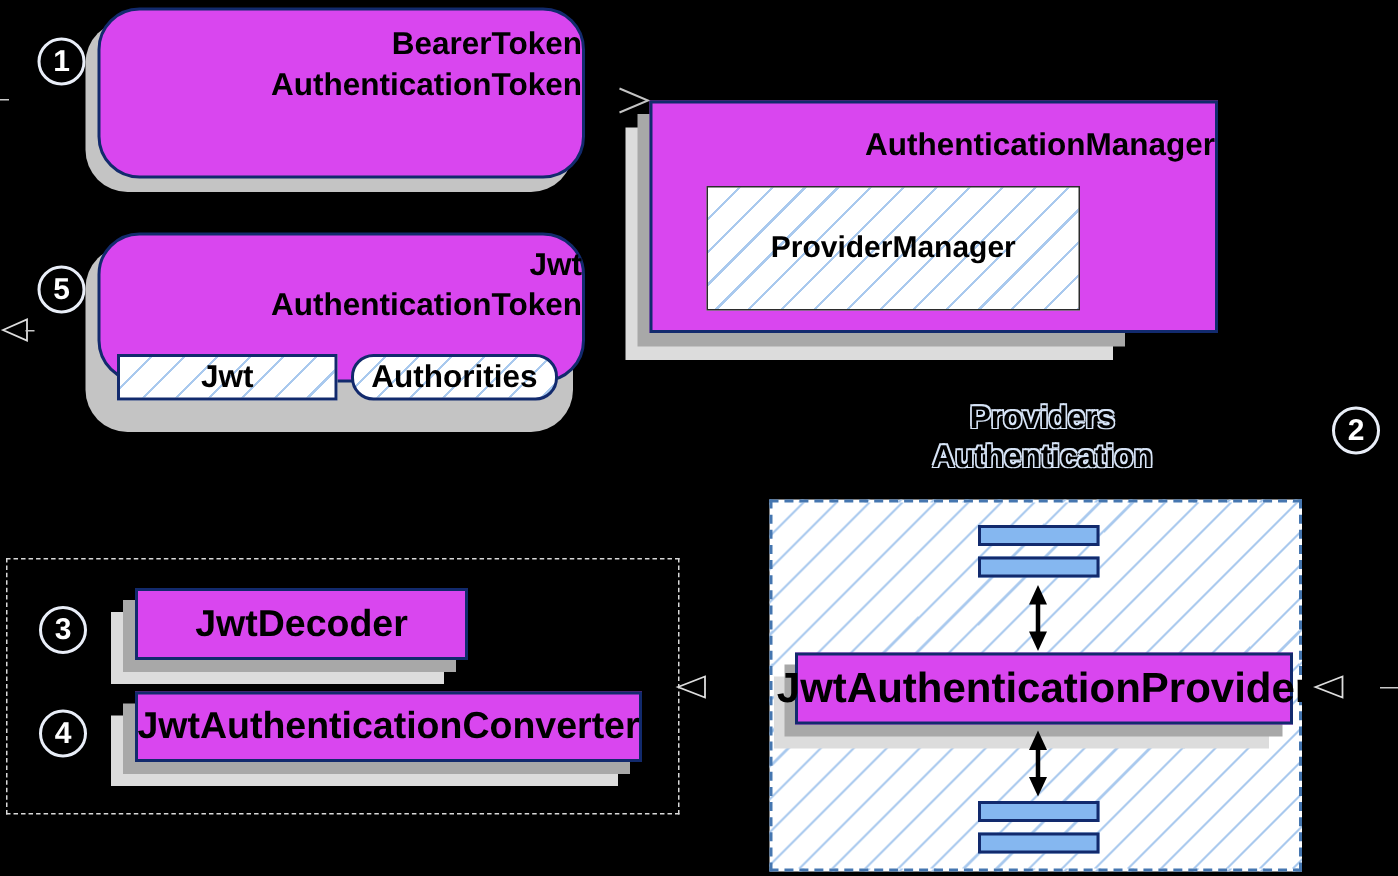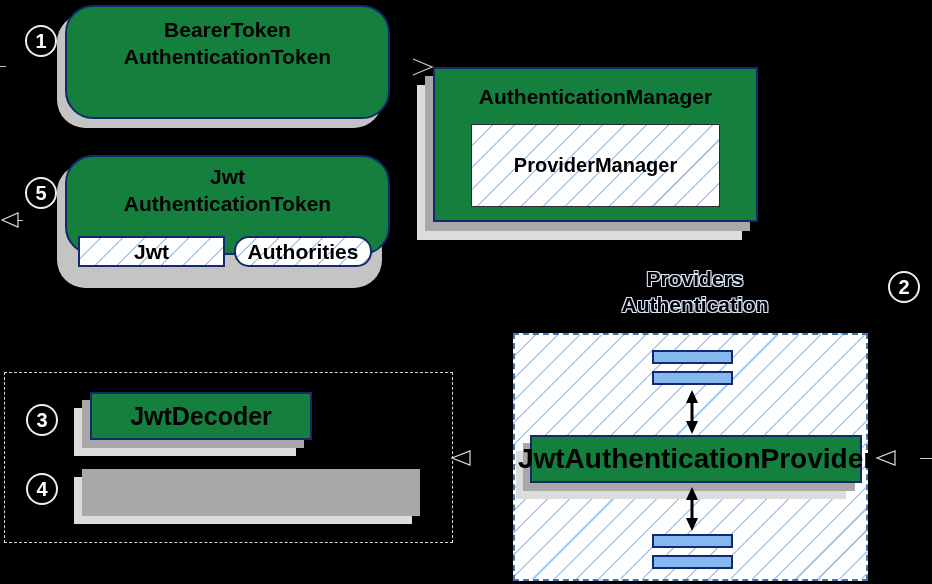--- a/index.html
+++ b/index.html
@@ -4,22 +4,22 @@
 <style>
   html,body{margin:0;padding:0;background:#000;}
   #stage{
     position:relative;width:932px;height:584px;background:#000;overflow:hidden;
     font-family:"Liberation Sans",sans-serif;
   }
   .shadow{position:absolute;background:#a8a8a8;}
   .shadow.light{background:#dcdcdc;}
   .shadow.round{border-radius:28px;background:#c4c4c4;}
   .node{
-    position:absolute;background:#15803d;border:2px solid #122a6d;
-    box-sizing:border-box;color:#000;font-weight:bold;text-align:center;
+    position:absolute;background:#d946ef;border:2px solid #122a6d;
+    box-sizing:border-box;color:#000;font-weight:bold;text-align:right;
   }
   .node.round{border-radius:28px;}
   .node-title{font-size:21px;line-height:27px;padding-top:9px;}
   .label-center{display:flex;align-items:center;justify-content:center;height:100%;font-size:25px;font-weight:bold;}
   .hatch{
     background-color:#ffffff;
     background-image:repeating-linear-gradient(135deg, rgba(0,0,0,0) 0px, rgba(0,0,0,0) 14px, #a9c9ee 14px, #a9c9ee 15.5px);
   }
   .field{
     position:absolute;border:2px solid #122a6d;box-sizing:border-box;
@@ -68,21 +68,21 @@
   </div>
 
   <div class="stub" style="left:0px;top:66px;width:6px;"></div>
 
   <svg style="left:412px;top:58px;" width="22" height="18">
     <polyline points="1,1 20,9 1,17" fill="none" stroke="#c4c4c4" stroke-width="1.3"></polyline>
   </svg>
 
   <div class="shadow light" style="left:417px;top:85px;width:325px;height:155px;"></div>
   <div class="shadow" style="left:425px;top:76px;width:325px;height:155px;"></div>
-  <div class="node" style="left:433px;top:67px;width:325px;height:155px;">
+  <div class="node" style="left:433px;top:67px;width:379px;height:155px;">
     <div class="node-title" style="padding-top:14px;">AuthenticationManager</div>
     <div class="inner-box hatch" style="left:36px;top:55px;width:249px;height:83px;">
       <span>ProviderManager</span>
     </div>
   </div>
 
   <div class="badge" style="left:25px;top:177px;">
     <span>5</span>
   </div>
 
@@ -125,20 +125,23 @@
   <div class="node" style="left:90px;top:392px;width:222px;height:48px;">
     <div class="label-center">JwtDecoder</div>
   </div>
 
   <div class="badge" style="left:26px;top:473px;">
     <span>4</span>
   </div>
 
   <div class="shadow light" style="left:74px;top:477px;width:338px;height:47px;"></div>
   <div class="shadow" style="left:82px;top:469px;width:338px;height:47px;"></div>
+  <div class="node" style="left:90px;top:461px;width:338px;height:47px;">
+    <div class="label-center">JwtAuthenticationConverter</div>
+  </div>
 
   <svg style="left:451px;top:449px;" width="22" height="20">
     <polygon points="1,9 19,2 19,16" fill="none" stroke="#dddddd" stroke-width="1.2"></polygon>
   </svg>
 
   <div class="providers-box hatch" style="left:513px;top:333px;width:355px;height:248px;">
     <div class="bar" style="left:137px;top:15px;width:81px;height:14px;"></div>
     <div class="bar" style="left:137px;top:36px;width:81px;height:14px;"></div>
 
     <svg style="left:168px;top:55px;" width="18" height="44">

